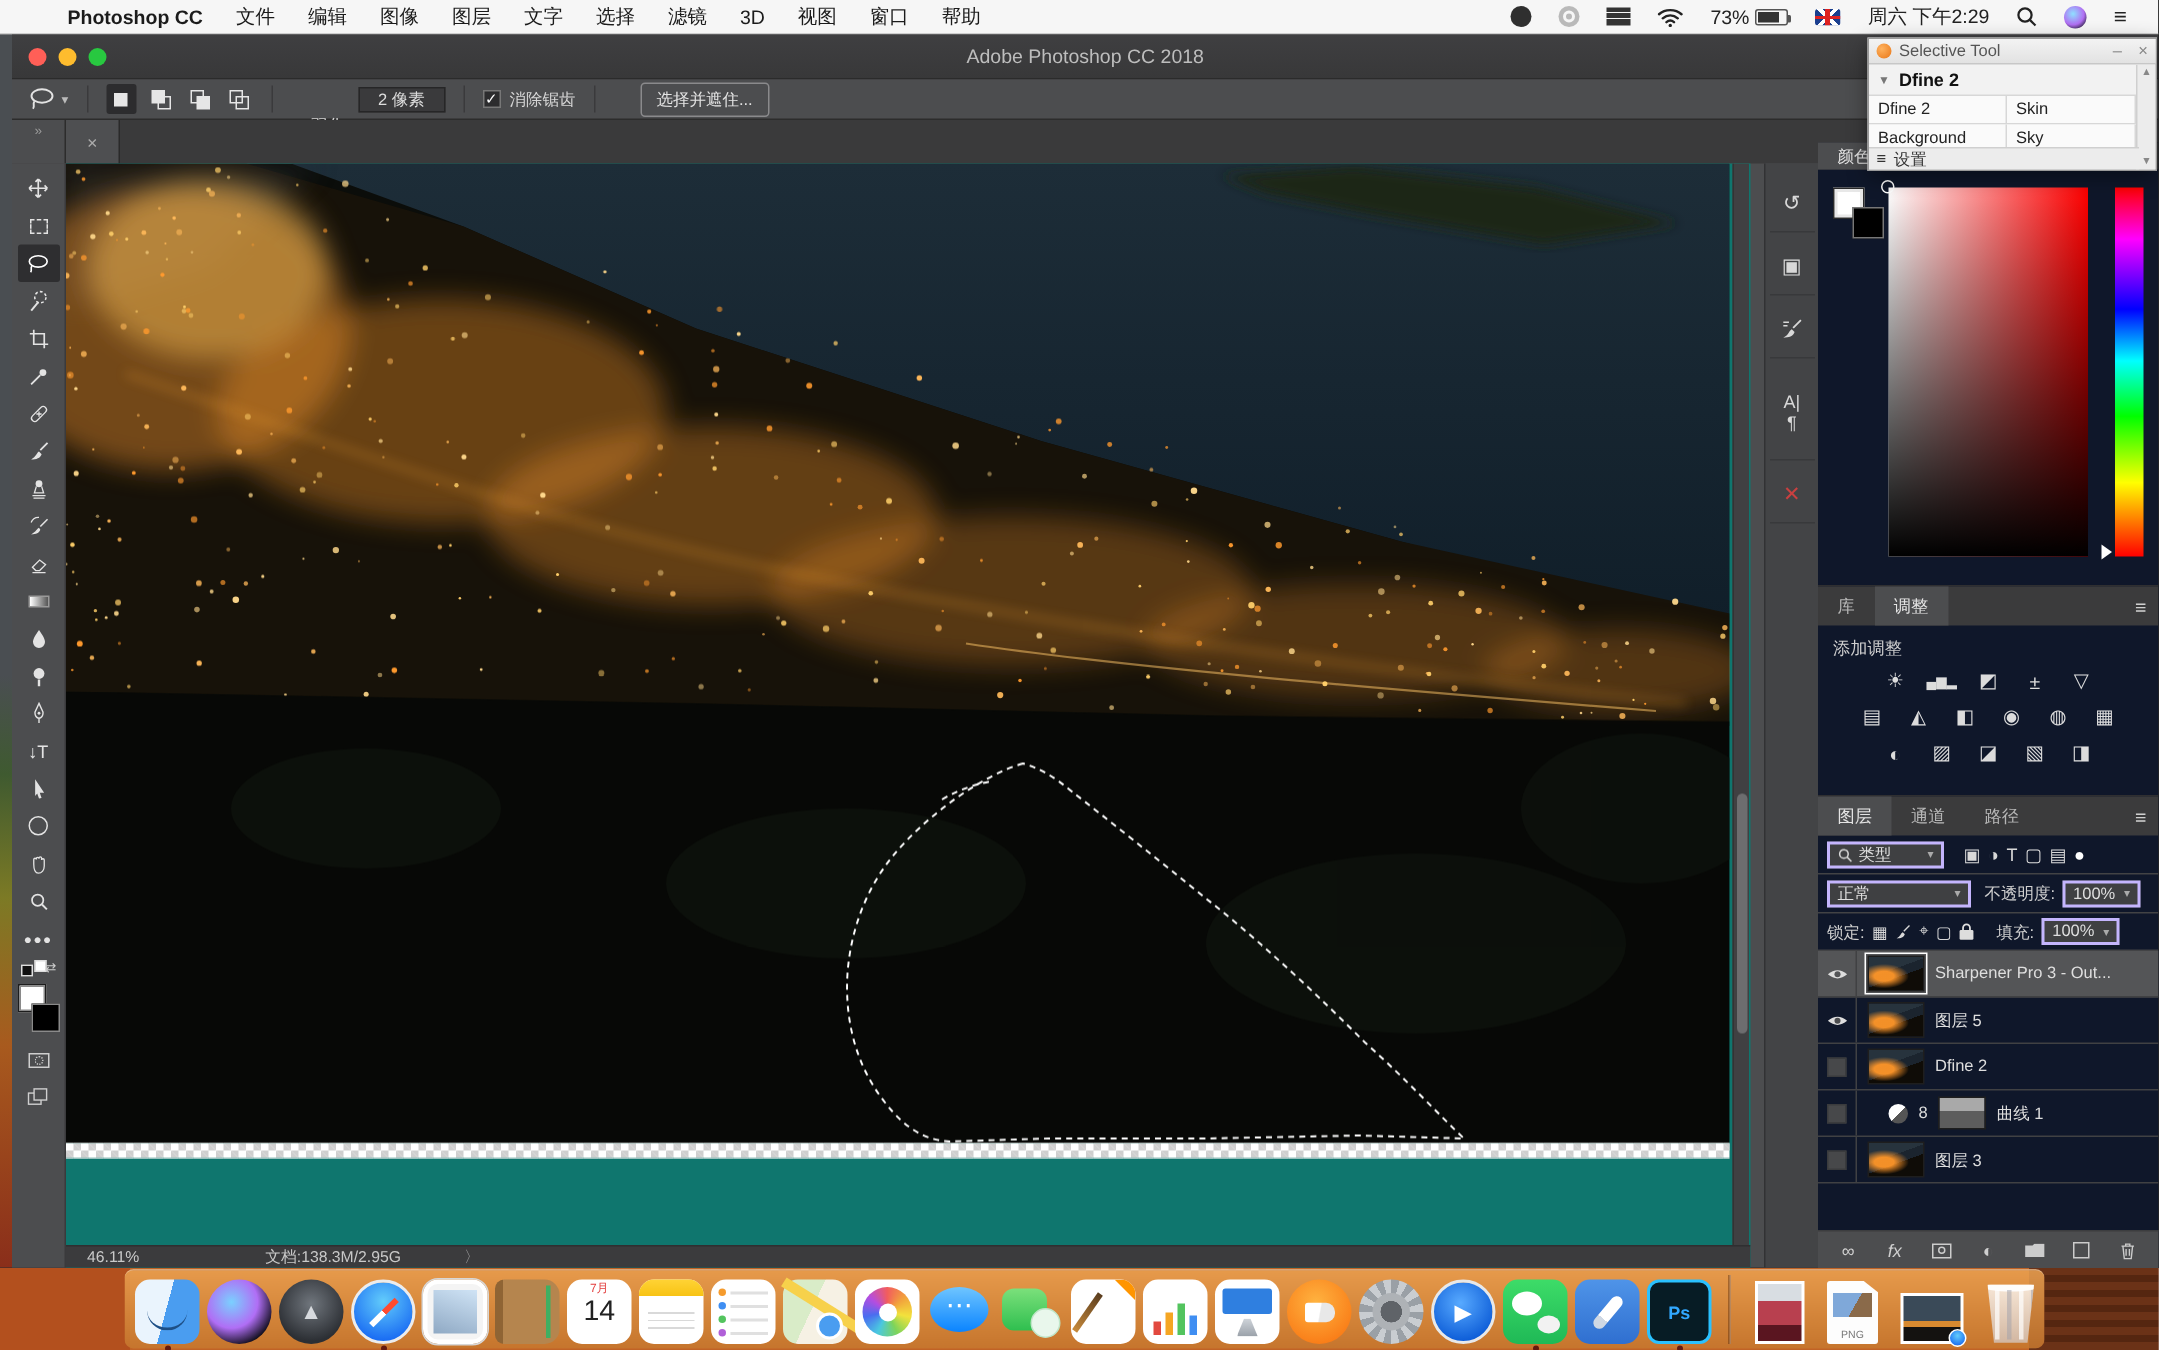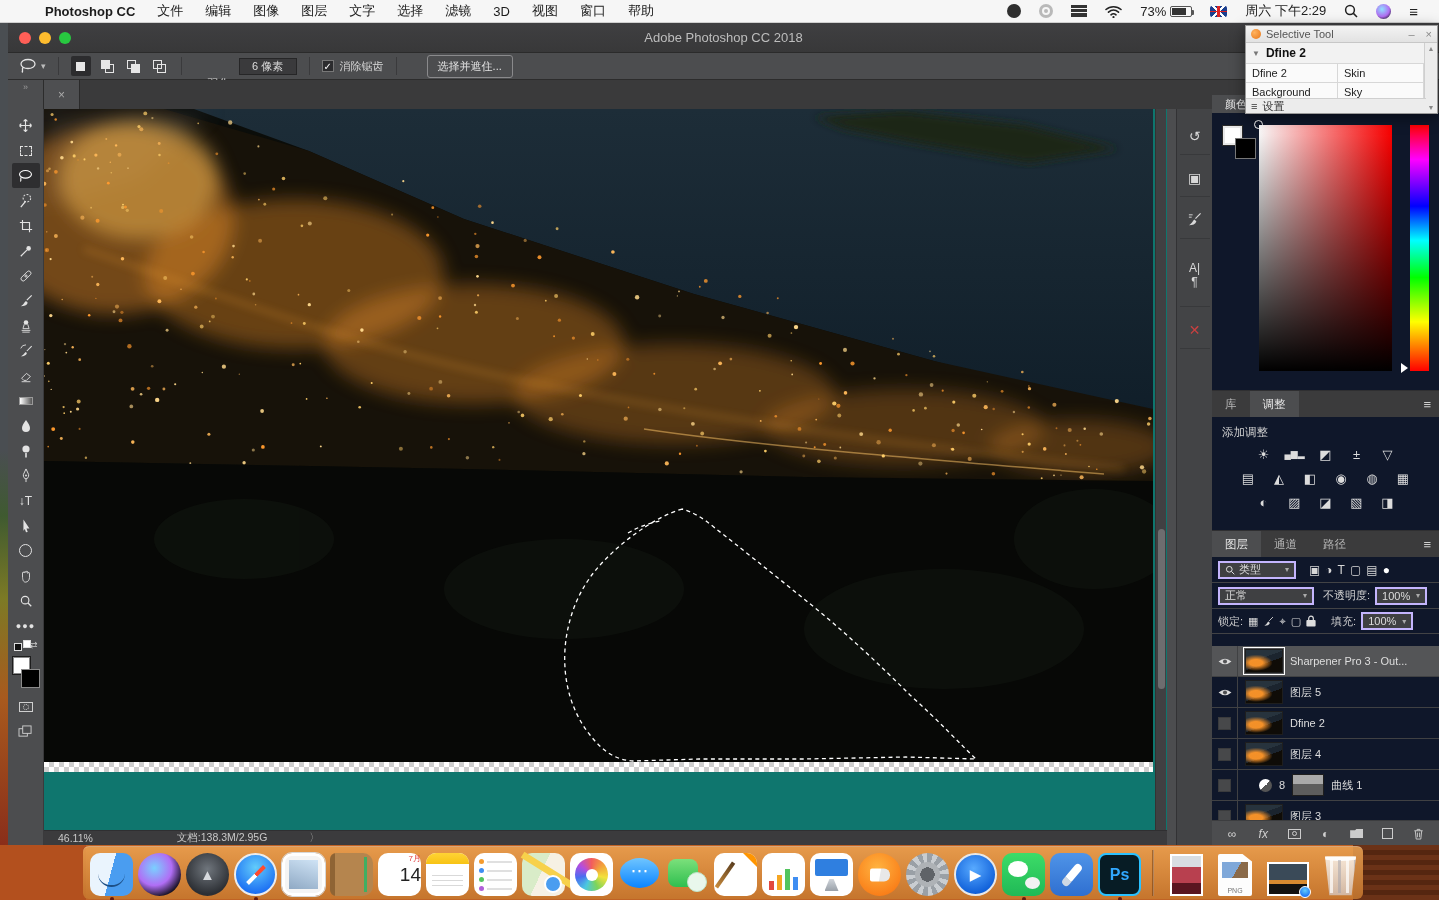--- a/index.html
+++ b/index.html
@@ -120,21 +120,21 @@
   .adj-row{display:flex;justify-content:center;gap:9px;padding:3px 0;}
   .adj-ic{width:22px;height:18px;display:flex;align-items:center;justify-content:center;color:#dcdcdc;font-size:13px;}
 
   
   #laypanel{position:absolute;left:0;top:435px;width:227px;height:315px;border-top:1px solid #2f2f31;}
   .lrow{display:flex;align-items:center;height:26px;border-bottom:1px solid #424345;color:#cfcfcf;font-size:11px;padding:0 6px;gap:5px;}
   .drop{background:#3f4042;border:2px solid #c4b5fd;height:18px;display:flex;align-items:center;padding:0 5px;gap:4px;color:#ddd;}
   .drop .cv{margin-left:auto;color:#aaa;font-size:8px;}
   .fic{color:#d8d8d8;font-size:12px;}
   .lockic{color:#d8d8d8;font-size:11px;display:flex;align-items:center;}
-  #layerlist{position:absolute;left:0;top:115px;width:227px;height:186px;overflow:hidden;text-align:center;}
+  #layerlist{position:absolute;left:0;top:103px;width:227px;height:186px;overflow:hidden;text-align:center;}
   .layer{display:flex;align-items:center;height:31px;border-bottom:1px solid #404143;gap:7px;}
   .layer.sel{background:#545557;}
   .eyebox{width:26px;height:100%;border-right:1px solid #404143;display:flex;align-items:center;justify-content:center;flex:none;}
   .eyebox .off{width:13px;height:13px;border:1px solid #3a3b3d;background:#47484a;}
   .thumb{width:38px;height:24px;border:1px solid #1e1e1e;flex:none;
     background:radial-gradient(ellipse at 28% 58%,rgba(255,150,40,.95) 0 18%,rgba(255,150,40,0) 45%),
                linear-gradient(160deg,#27333d 0 40%,#1b242e 40% 58%,#0f0c07 58% 100%);}
   .thumb.sel-frame{outline:1.5px solid #fff;outline-offset:1px;}
   .thumb.mask{width:32px;height:22px;background:linear-gradient(#a9a9a9 0 45%,#5d5d5d 45% 100%);}
   .lname{white-space:nowrap;color:#dedede;font-size:11px;}
@@ -173,21 +173,21 @@
   .ic-finder{background:linear-gradient(105deg,#eaf4fd 48%,#4a9df0 48%);}
   .ic-finder::after{content:"";position:absolute;left:8px;right:8px;bottom:9px;height:13px;border-bottom:2.5px solid #1d4f86;border-radius:0 0 22px 22px;}
   .ic-siri{border-radius:50%;background:radial-gradient(circle at 38% 35%,#7ad0ff,#b06ef5 45%,#0b0b14 78%);}
   .ic-launch{border-radius:50%;background:radial-gradient(circle at 50% 38%,#70767d,#2c2f34 72%);color:#d7dade;display:flex;align-items:center;justify-content:center;font-size:15px;}
   .ic-safari{border-radius:50%;background:radial-gradient(circle at 50% 32%,#62ccfb,#1b6ef3 78%);border:2px solid #ececec;}
   .ic-safari::after{content:"";position:absolute;left:50%;top:50%;width:4px;height:24px;transform:translate(-50%,-50%) rotate(45deg);background:linear-gradient(#ff4b30 50%,#fff 50%);}
   .ic-mail{background:#f4f4f4;border:3px solid #fff;outline:1px solid #d7d7d7;}
   .ic-mail::after{content:"";position:absolute;inset:4px;background:linear-gradient(200deg,#cfe3f5,#8fa9c4);}
   .ic-contacts{background:linear-gradient(90deg,#8f6434 0 12%,#b5854e 12%);border-radius:6px 10px 10px 6px;}
   .ic-contacts::after{content:"";position:absolute;right:6px;top:4px;bottom:4px;width:3px;background:#3faf62;}
-  .ic-cal{background:#fff;display:flex;flex-direction:column;align-items:flex-end;}
+  .ic-cal{background:#fff;display:flex;flex-direction:column;align-items:center;}
   .ic-cal .m{color:#e23b3b;font-size:8px;line-height:11px;}
   .ic-cal .d{color:#222;font-size:19px;line-height:22px;font-weight:300;}
   .ic-notes{background:#fff;}
   .ic-notes::before{content:"";position:absolute;left:0;right:0;top:0;height:11px;background:linear-gradient(#ffd335,#f7c314);border-radius:10px 10px 0 0;}
   .ic-notes::after{content:"";position:absolute;left:6px;right:6px;top:18px;height:16px;background:repeating-linear-gradient(180deg,transparent 0 4px,#d9d9d9 4px 5px);}
   .ic-rem{background:#fff;padding:6px 5px;display:flex;flex-direction:column;gap:4px;}
   .ic-rem i{height:5px;display:flex;align-items:center;gap:3px;}
   .ic-rem i::before{content:"";width:5px;height:5px;border-radius:50%;background:var(--c);}
   .ic-rem i::after{content:"";flex:1;height:2px;background:#e0e0e0;}
   .ic-maps{background:linear-gradient(115deg,#d9ecc8 0 45%,#f6f1e4 45%);}
@@ -213,21 +213,21 @@
   .ic-books{border-radius:50%;background:radial-gradient(circle at 45% 35%,#ffb340,#f97b16 80%);}
   .ic-books::after{content:"";position:absolute;left:50%;top:50%;width:20px;height:13px;transform:translate(-50%,-50%);background:linear-gradient(100deg,#fff 48%,#e8e8e8 52%);border-radius:2px 6px 6px 2px;}
   .ic-prefs{border-radius:50%;background:repeating-conic-gradient(#9aa0a6 0 15deg,#c9cdd1 15deg 30deg);}
   .ic-prefs::after{content:"";position:absolute;inset:9px;border-radius:50%;background:radial-gradient(circle,#5d6océ 0,#5f6368 40%,#aeb2b6 41%);background:radial-gradient(circle,#5f6368 0 40%,#aeb2b6 41%);}
   .ic-qt{border-radius:50%;background:radial-gradient(circle at 45% 35%,#58aaff,#0a5ad6 80%);border:2px solid #e8e8e8;color:#fff;display:flex;align-items:center;justify-content:center;font-size:15px;}
   .ic-wc{background:linear-gradient(#3ddc68,#1fb956);}
   .ic-wc::before{content:"";position:absolute;left:6px;top:8px;width:20px;height:16px;border-radius:50%;background:#fff;}
   .ic-wc::after{content:"";position:absolute;right:5px;bottom:7px;width:15px;height:12px;border-radius:50%;background:#f2f2f2;}
   .ic-pen{background:linear-gradient(#4f94e8,#2f6fd0);}
   .ic-pen::after{content:"";position:absolute;left:50%;top:50%;width:8px;height:26px;border-radius:4px;background:linear-gradient(#fff 70%,#cfd8e4 70%);transform:translate(-50%,-50%) rotate(40deg);}
-  .ic-ps{background:#071c25;border:2px solid #2ac1ff;border-radius:8px;color:#31a8ff;display:flex;align-items:center;justify-content:center;font-weight:bold;font-size:16px;}
+  .ic-ps{background:#071c25;border:2px solid #2ac1ff;border-radius:8px;color:#31a8ff;display:flex;align-items:center;justify-content:center;font-weight:bold;font-size:12px;}
   .dk-div{width:2px;height:46px;background:rgba(90,45,12,.45);border-right:1px solid rgba(255,255,255,.25);margin:0 6px;flex:none;}
   .dk-doc1{width:33px;height:42px;margin:0 5px;background:#fff;padding:2px;flex:none;position:relative;}
   .dk-doc1 i{display:block;width:100%;height:100%;background:linear-gradient(#d8dde2 0 30%,#b8404f 30% 72%,#5a1520 72%);}
   .dk-doc2{width:34px;height:42px;margin:0 5px;background:#fdfdfd;border-radius:2px;flex:none;position:relative;clip-path:polygon(0 0,72% 0,100% 18%,100% 100%,0 100%);text-align:center;}
   .dk-doc2 i{position:absolute;left:4px;right:4px;top:8px;height:16px;background:linear-gradient(120deg,#7fa8d9 0 55%,#8a6a4a 55%);}
   .dk-doc2 span{position:absolute;left:0;right:0;bottom:2px;font-size:7px;color:#777;}
   .dk-doc3{width:42px;height:34px;margin:5px 5px 0;background:#fff;padding:2px;flex:none;position:relative;}
   .dk-doc3 i{display:block;width:100%;height:100%;background:linear-gradient(#3a4a58 0 55%,#d88a30 55% 68%,#141210 68%);}
   .dk-doc3 u{position:absolute;right:-2px;bottom:-2px;width:12px;height:12px;border-radius:50%;background:radial-gradient(circle at 50% 35%,#62ccfb,#1b6ef3 80%);border:1px solid #fff;}
   .ic-trash{background:linear-gradient(rgba(255,255,255,.8),rgba(214,214,220,.65));clip-path:polygon(14% 8%,86% 8%,76% 98%,24% 98%);}
@@ -319,21 +319,21 @@
       <span class="mode-btn">
           <span class="sq b o" style="left:4px;top:4px;"></span>
           <span class="sq b" style="left:8px;top:8px;"></span>
         </span>
       <span class="mode-btn">
           <span class="sq b o" style="left:4px;top:4px;"></span>
           <span class="sq b o" style="left:8px;top:8px;"></span>
         </span>
       <span class="opt-sep"></span>
       <span style="margin-left:14px;margin-top:35px;">羽化:</span>
-      <span class="feather-box">6 像素</span>
+      <span class="feather-box">2 像素</span>
       <span class="opt-sep"></span>
       <span class="chk">✓</span>
       <span>消除锯齿</span>
       <span class="opt-sep"></span>
       <span class="ps-btn" style="margin-left:18px;">选择并遮住...</span>
     </div>
 
     <div id="tabrow" class="abs">
       <div id="tab-toolhead">»</div>
       <div id="doc-tab">
@@ -972,27 +972,20 @@
             <span class="eyebox">
                 <span class="off"></span>
               </span>
             <span class="thumb"></span>
             <span class="lname">Dfine 2</span>
           </div>
           <div class="layer">
             <span class="eyebox">
                 <span class="off"></span>
               </span>
-            <span class="thumb"></span>
-            <span class="lname">图层 4</span>
-          </div>
-          <div class="layer">
-            <span class="eyebox">
-                <span class="off"></span>
-              </span>
             <span class="adjdot" style="margin-left:14px;"></span>
             <span class="chain8">8</span>
             <span class="thumb mask"></span>
             <span class="lname">曲线 1</span>
           </div>
           <div class="layer">
             <span class="eyebox">
                 <span class="off"></span>
               </span>
             <span class="thumb"></span>

